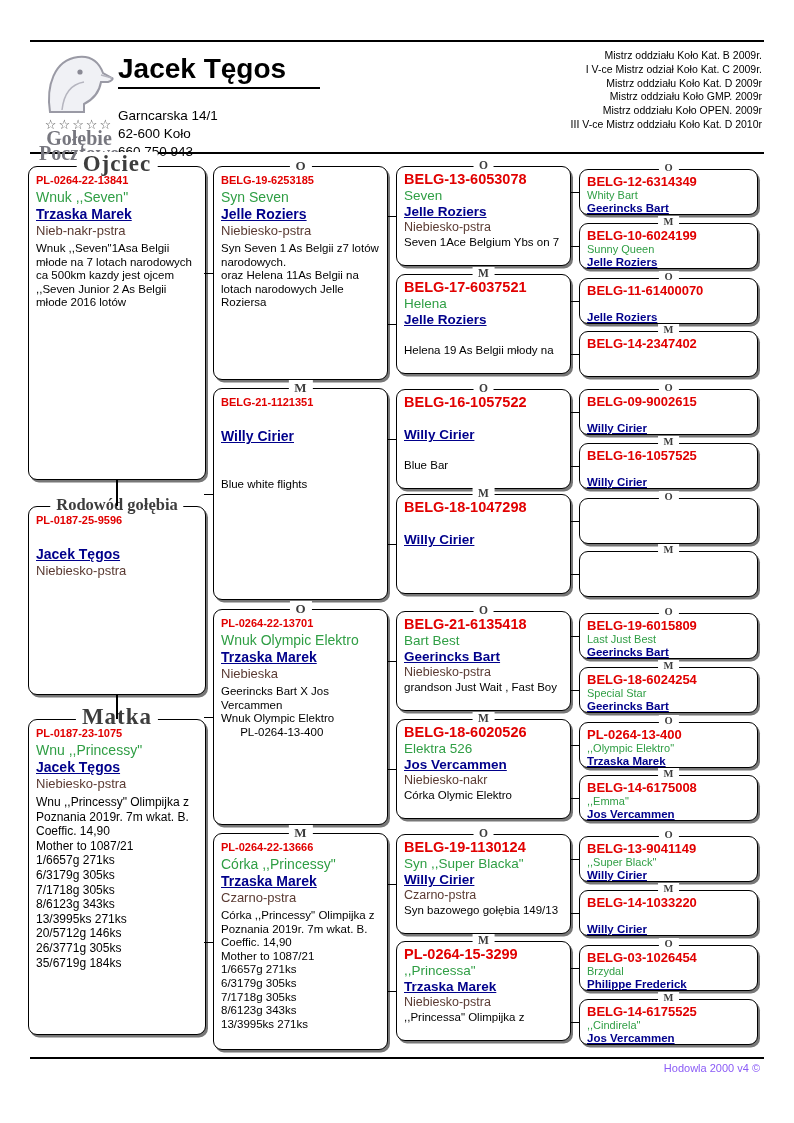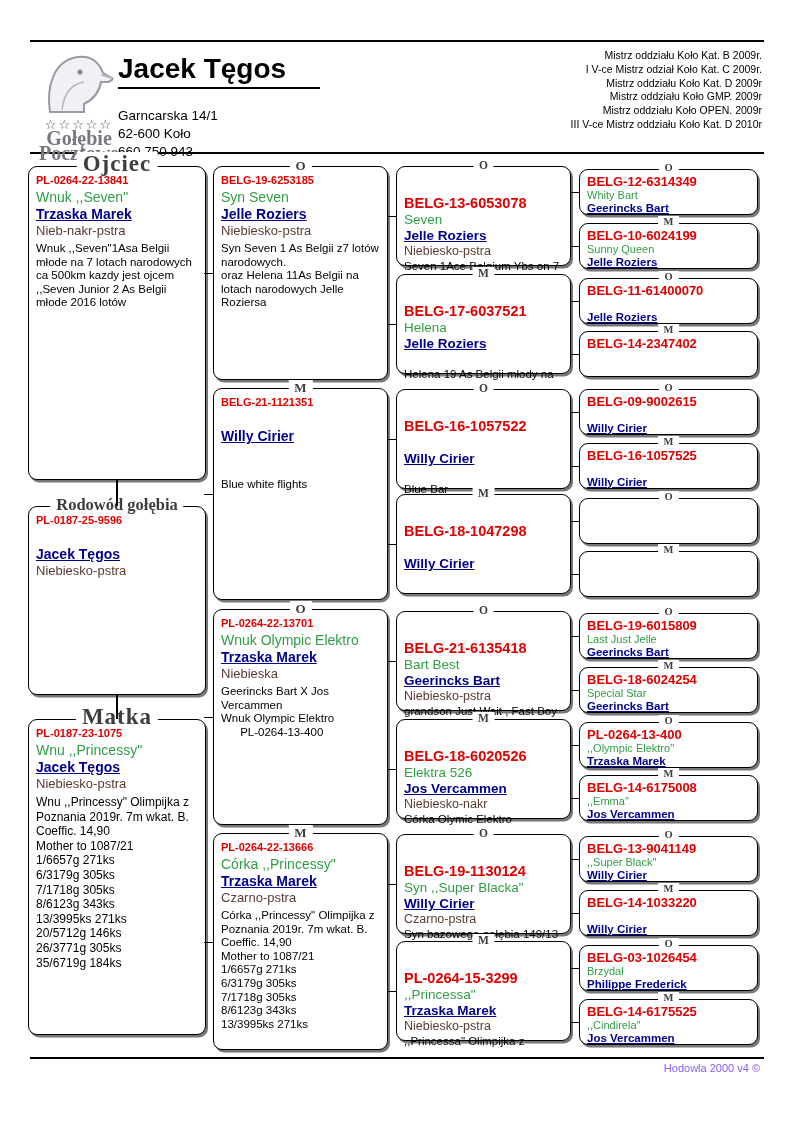--- a/index.html
+++ b/index.html
@@ -34,21 +34,21 @@
   .tag.med { font-size:16.5px; top:-11px; line-height:18px; }
   .g4 .tag { font-size:10.5px; top:-8px; line-height:12px; }
   .g3 .tag { font-size:11.5px; top:-8px; line-height:13px; }
 
   .ring    { color:#e10000; font-weight:bold; font-size:11px; line-height:18px; white-space:nowrap; }
   .pname   { color:#2f9e44; font-size:14px; line-height:17px; min-height:17px; white-space:nowrap; }
   .breeder { color:#00008b; font-weight:bold; text-decoration:underline; font-size:14px; line-height:17px; min-height:17px; white-space:nowrap; }
   .pcolor  { color:#5a3a32; font-size:13px; line-height:16px; min-height:16px; white-space:nowrap; }
   .note    { color:#000; font-size:11.5px; line-height:13.6px; margin-top:3px; white-space:pre-wrap; overflow:hidden; }
 
-  .g3 .ring { font-size:14.5px; line-height:17px;margin-top:24px; }
+  .g3 .ring { font-size:14.5px; line-height:17px; }
   .g3 .pname { font-size:13.5px; line-height:16px; min-height:16px; }
   .g3 .breeder { font-size:13.5px; line-height:16px; min-height:16px; }
   .g3 .pcolor { font-size:12.5px; line-height:15px; min-height:15px; }
   .g3 .note { font-size:11.5px; margin-top:1px; white-space:nowrap; }
 
   .g4 .ring { font-size:13px; line-height:15px; }
   .g4 .pname { font-size:11px; line-height:13px; min-height:13px; }
   .g4 .breeder { font-size:11.5px; line-height:13px; min-height:13px; }
 
   .vline { position:absolute; left:88px; width:0; border-left:2px solid #000; }
@@ -299,21 +299,21 @@
     </div>
     <div class="pbox c4 g4 tick" style="top:391px;height:46px;">
       <span class="tag">M</span>
       <div class="ring"></div>
       <div class="pname"></div>
       <div class="breeder"></div>
     </div>
     <div class="pbox c4 g4 tick" style="top:453px;height:46px;">
       <span class="tag">O</span>
       <div class="ring">BELG-19-6015809</div>
-      <div class="pname">Last Just Jelle</div>
+      <div class="pname">Last Just Best</div>
       <div class="breeder">Geerincks Bart</div>
     </div>
     <div class="pbox c4 g4 tick" style="top:507px;height:46px;">
       <span class="tag">M</span>
       <div class="ring">BELG-18-6024254</div>
       <div class="pname">Special Star</div>
       <div class="breeder">Geerincks Bart</div>
     </div>
     <div class="pbox c4 g4 tick" style="top:562px;height:46px;">
       <span class="tag">O</span>

